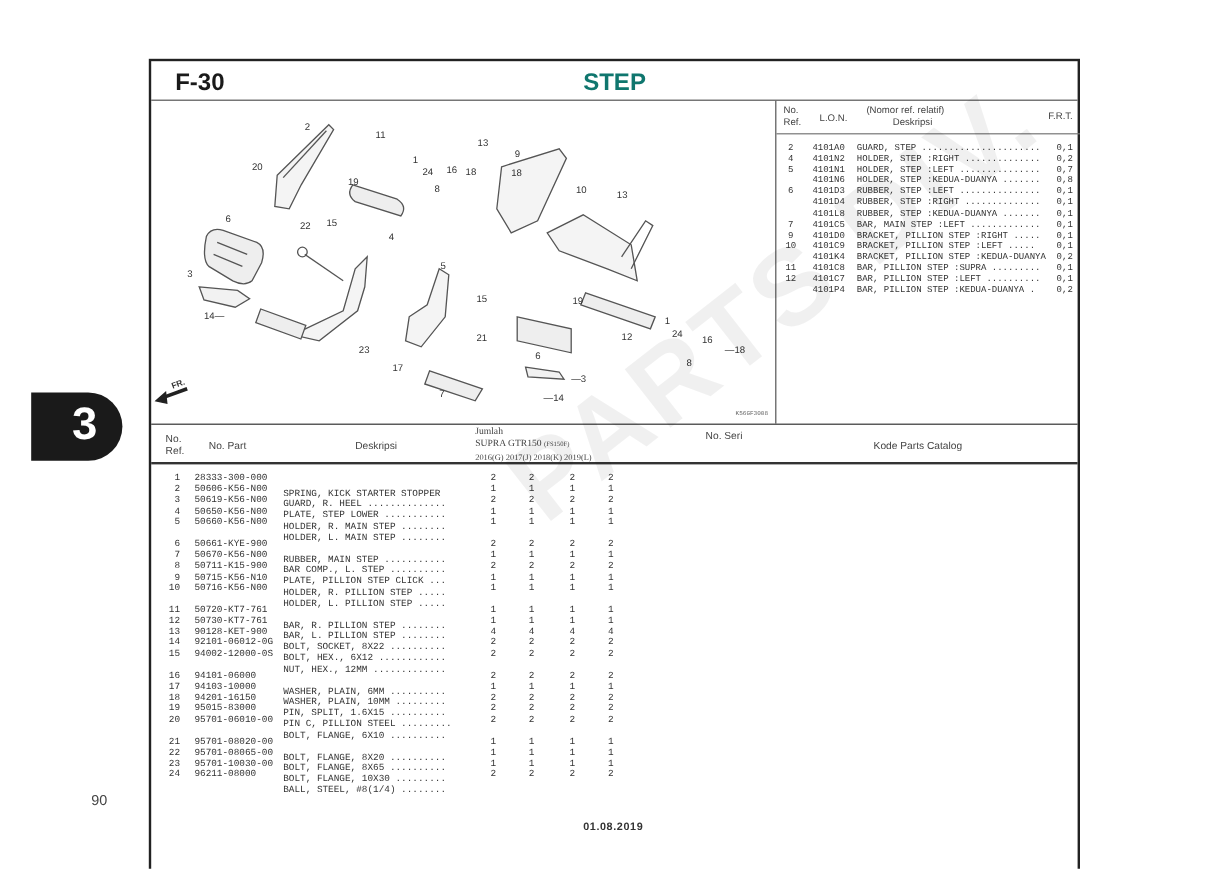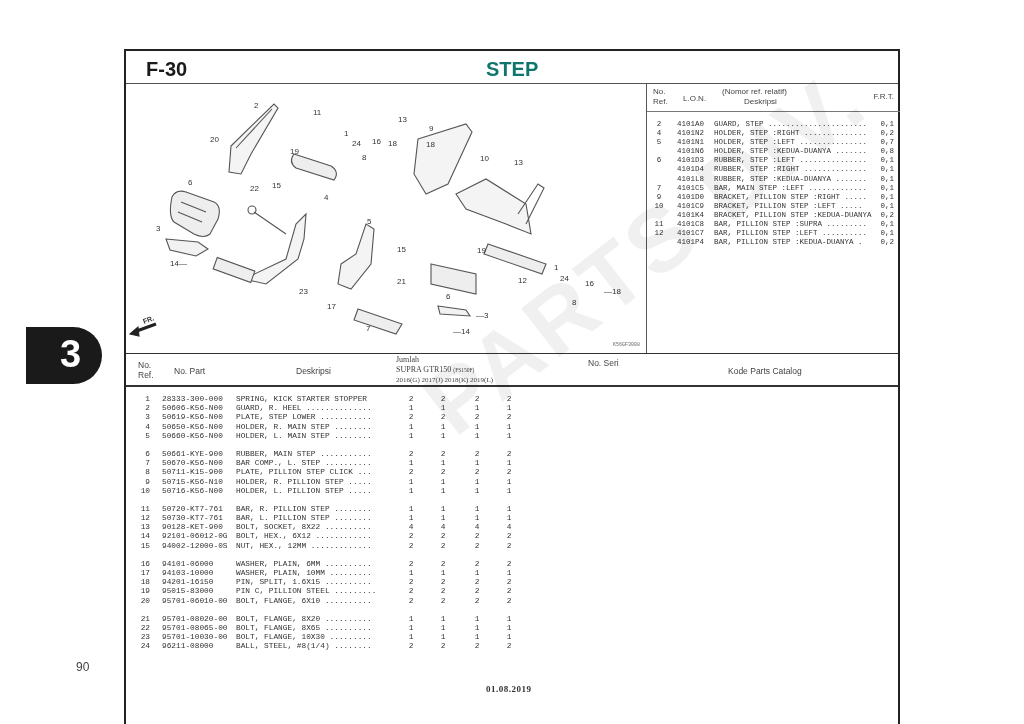--- a/index.html
+++ b/index.html
@@ -37,28 +37,28 @@
   .th-qty .model-sub { font-size: 5.5px; }
   .th-qty .years { font-size: 7px; }
   .th-seri { position: absolute; left: 462px; top: 4px; }
   .th-kode { position: absolute; left: 570px; top: 12px; padding-left: 32px; }
 
   .parts { position: absolute; left: 0; top: 344px; width: 100%; font-family: "Liberation Mono", monospace; font-size: 7.8px; color: #333; }
   .part-row { position: relative; height: 9.2px; line-height: 9.2px; white-space: nowrap; }
   .group-gap { height: 9px; }
   .p-ref { position: absolute; left: 10px; width: 14px; text-align: right; }
   .p-num { position: absolute; left: 36px; }
-  .p-desc { position: absolute; left: 110px; }
+  .p-desc { position: absolute; left: 110px; margin-top: 13px; }
   .p-q { position: absolute; width: 10px; text-align: center; }
   .q0 { left: 280px; } .q1 { left: 312px; } .q2 { left: 346px; } .q3 { left: 378px; }
 
   .section-tab { position: absolute; left: 26px; top: 327px; width: 76px; height: 57px; background: #1a1a1a; border-radius: 0 29px 29px 0; }
   .section-tab span { position: absolute; left: 34px; top: 6px; color: #fff; font-size: 38px; font-weight: bold; }
   .page-no { position: absolute; left: 76px; top: 660px; font-size: 12px; color: #444; }
-  .date { position: absolute; left: 486px; top: 684px; font-size: 9px; font-weight: bold; color: #333; letter-spacing: 0.5px; font-family: Liberation Serif, serif; }
+  .date { position: absolute; left: 486px; top: 684px; font-size: 9px; font-weight: bold; color: #333; letter-spacing: 0.5px; }
 
   .watermark { position: absolute; left: 380px; top: 200px; font-size: 90px; color: rgba(0,0,0,0.06); transform: rotate(-38deg); font-weight: bold; pointer-events: none; letter-spacing: 4px; }
 </style>
 </head>
 <body>
 
 <div class="section-tab">
   <span>3</span>
 </div>
 

